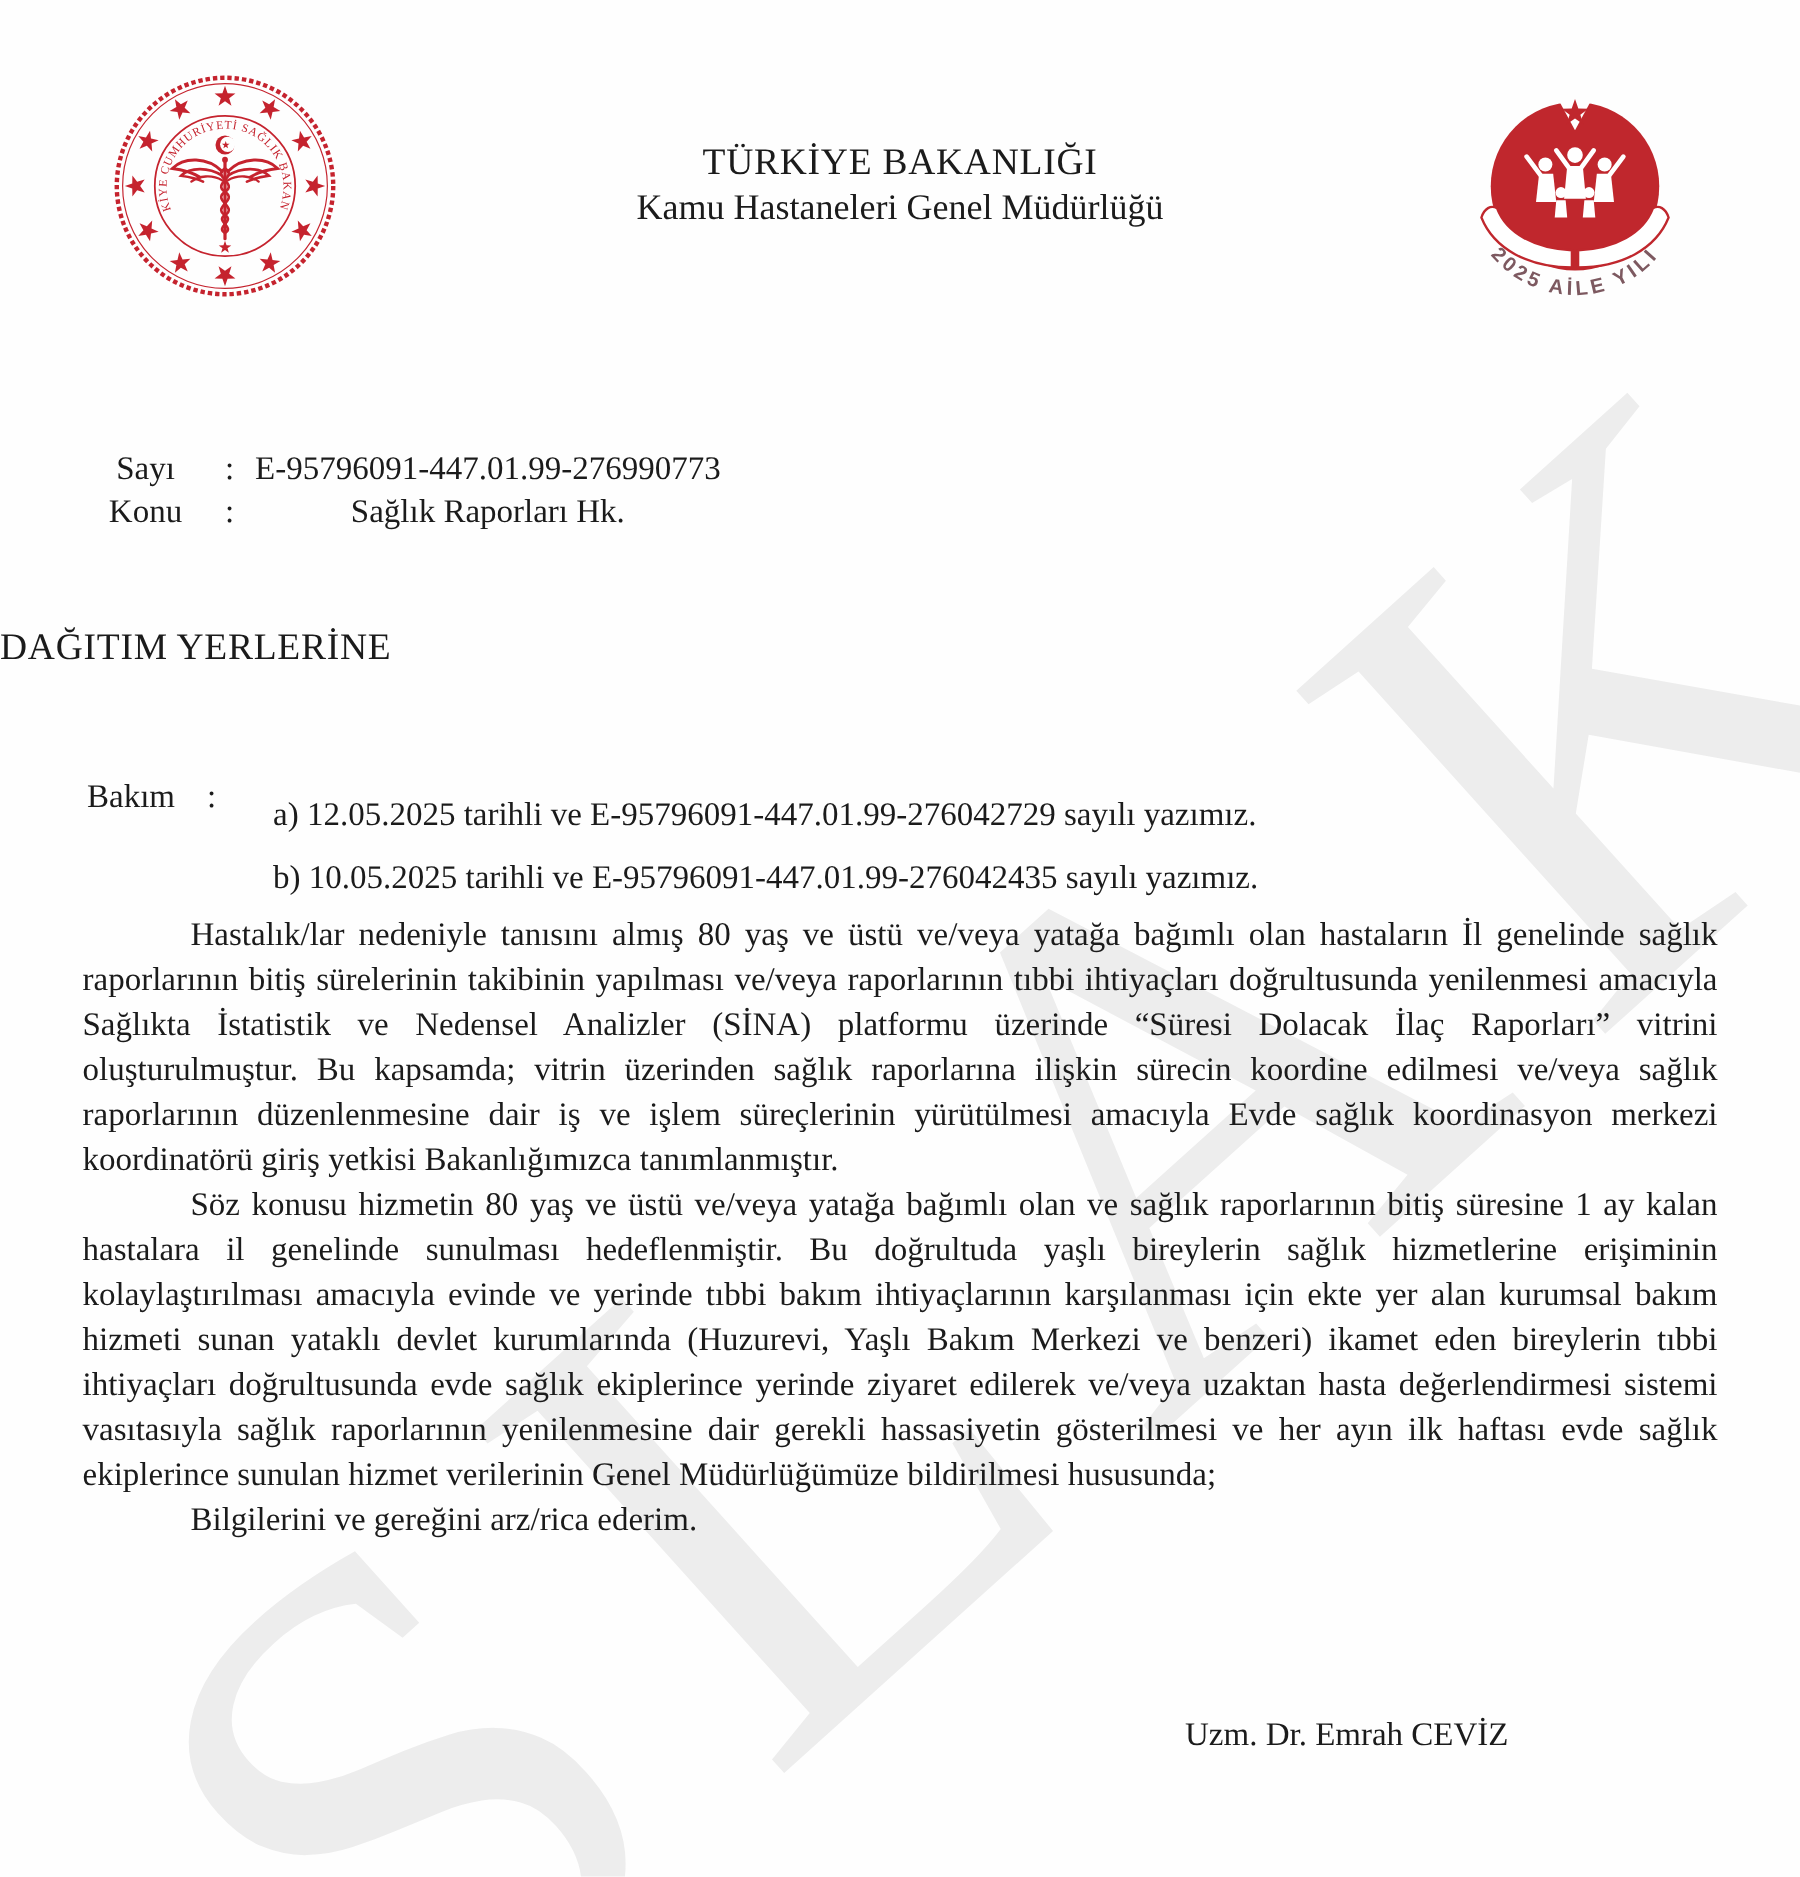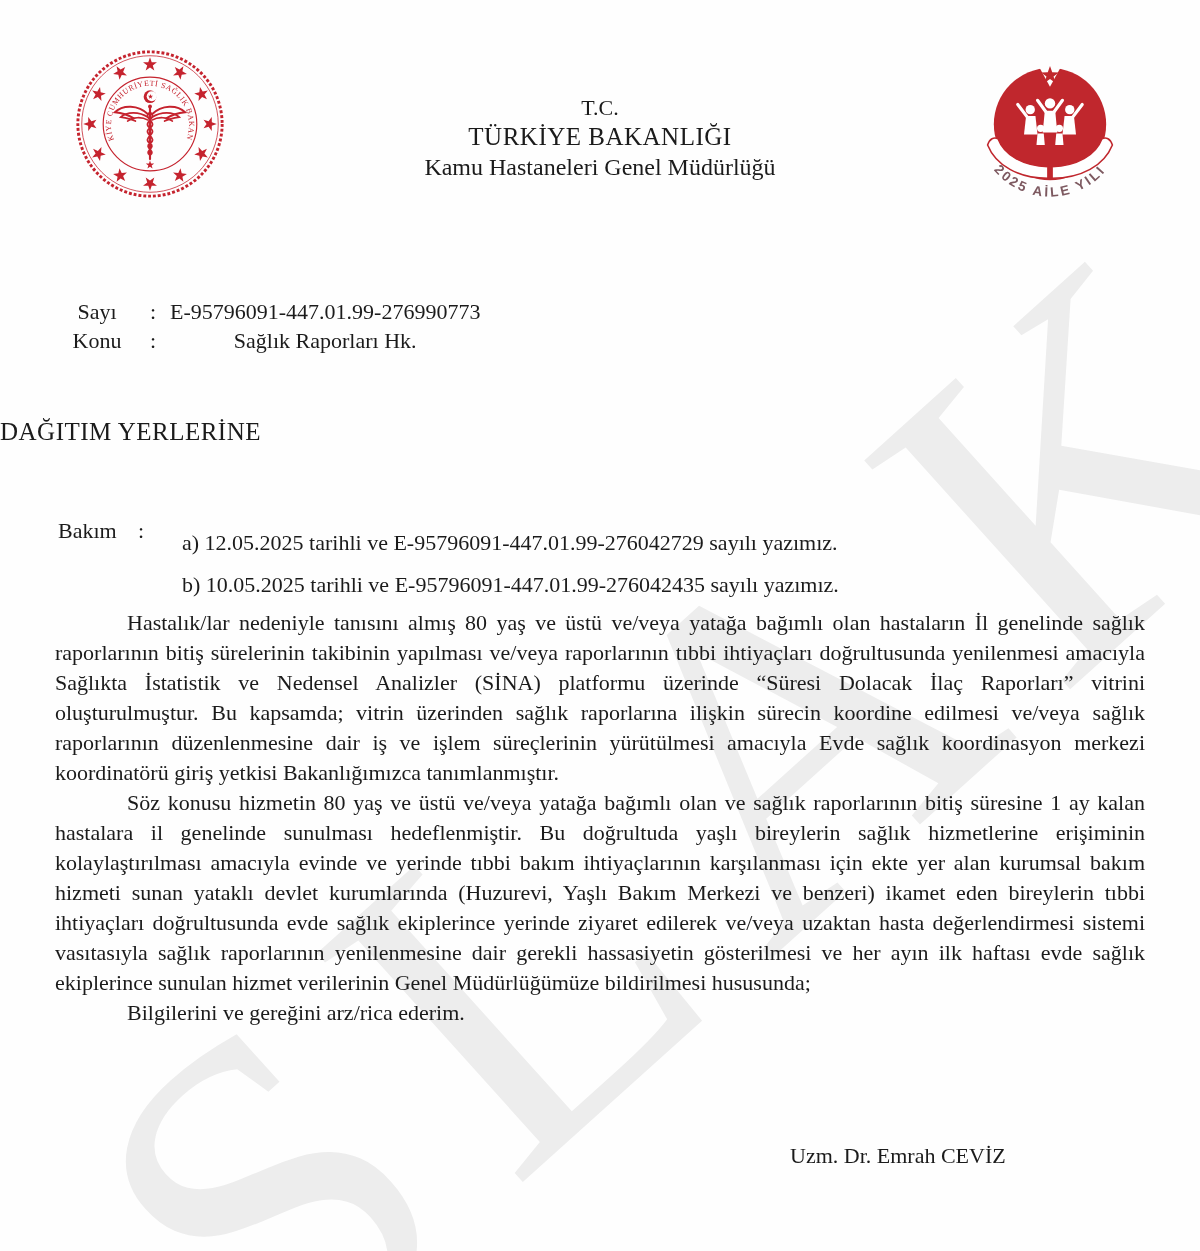--- a/index.html
+++ b/index.html
@@ -115,21 +115,20 @@
         <circle cx="1.8" cy="-28.5" r="5.2" fill="#fefefe"></circle>
         <use href="#star5" transform="translate(0.5,-28) scale(0.55)" fill="#c5232e"></use>
         <use href="#wingL"></use>
         <use href="#wingL" transform="scale(-1,1)"></use>
         <path d="M 0 -12 C -9 -6, 9 -2, 0 4 C -9 10, 9 14, 0 20 C -7 24, 7 28, 0 32" fill="none" stroke="#c5232e" stroke-width="1.8" stroke-linecap="round"></path>
         <path d="M 0 -12 C 9 -6, -9 -2, 0 4 C 9 10, -9 14, 0 20 C 7 24, -7 28, 0 32" fill="none" stroke="#c5232e" stroke-width="1.8" stroke-linecap="round"></path>
       </g>
     </svg>
 
     <div class="header-center">
-      <div class="tc">T.C.</div>
       <div class="ministry">TÜRKİYE BAKANLIĞI</div>
       <div class="directorate">Kamu Hastaneleri Genel Müdürlüğü</div>
     </div>
 
     <svg class="emblem" viewBox="-75 -75 150 165">
       <circle r="54" fill="#c0272d"></circle>
       <path d="M 0 -36 L -12 -58 A 56 56 0 0 1 12 -58 Z" fill="#fefefe"></path>
       <use href="#star5" transform="translate(0,-47) scale(1.8)" fill="#c0272d"></use>
       <g fill="#ffffff" stroke="none">
         <circle cx="0" cy="-20" r="5"></circle>

